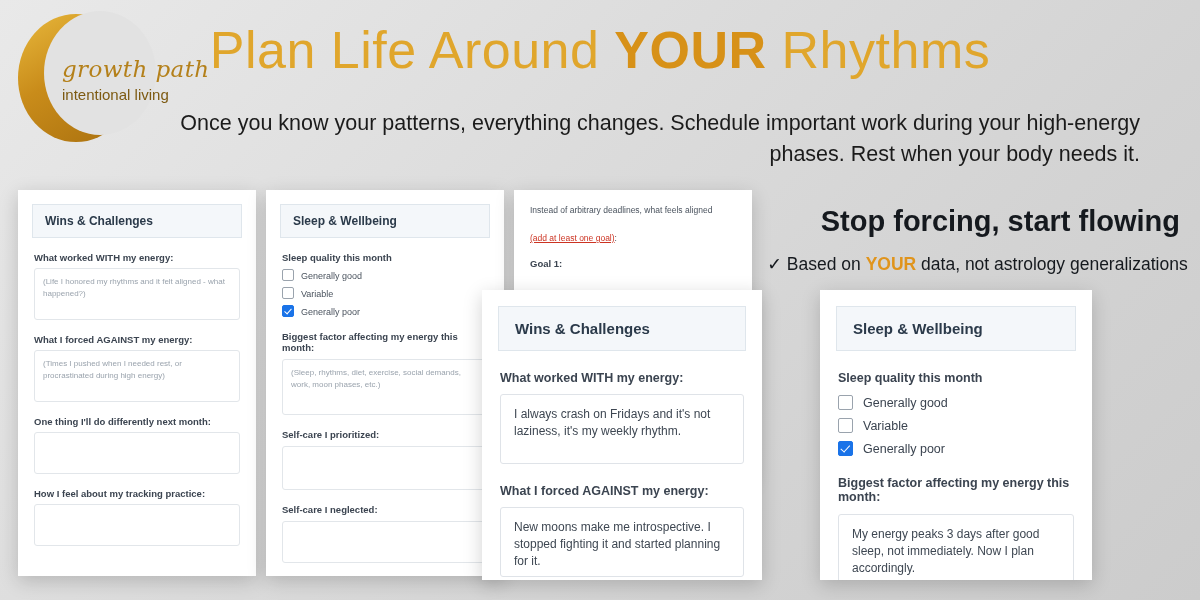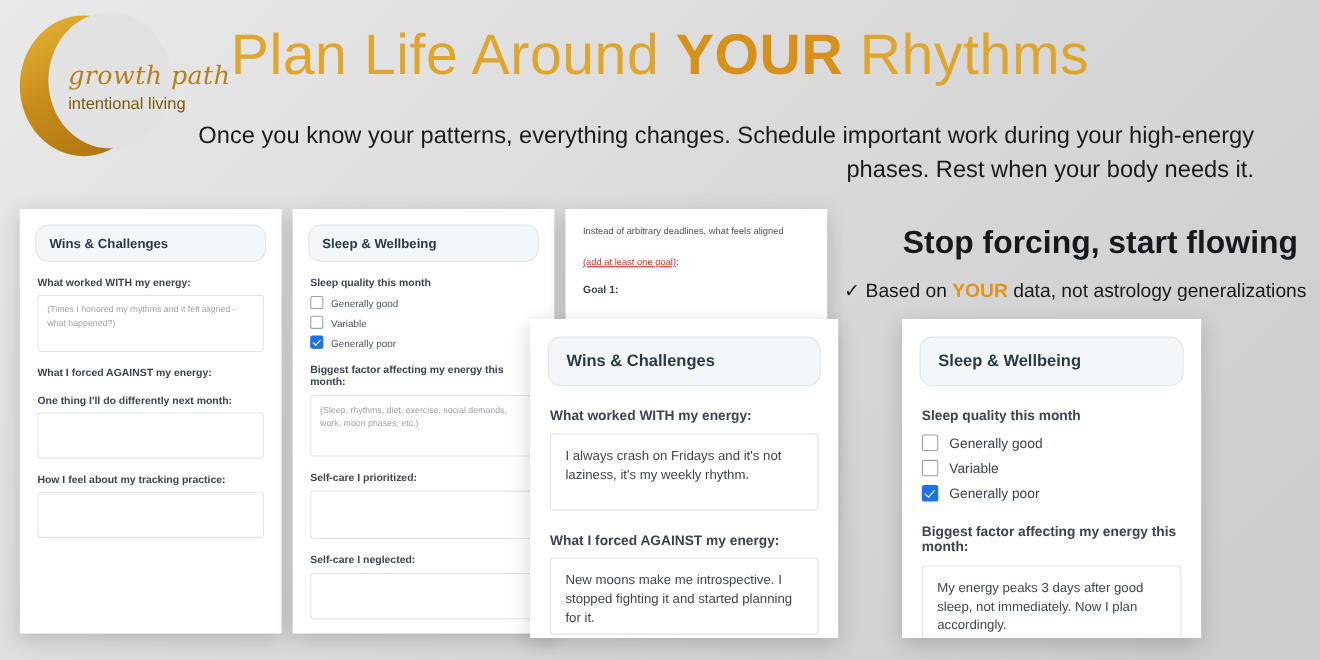--- a/index.html
+++ b/index.html
@@ -101,21 +101,21 @@
   
   .card {
     position: absolute;
     background: #ffffff;
     box-shadow: 0 5px 18px rgba(0,0,0,0.18);
     overflow: hidden;
   }
   .card-title-box {
     background: #f4f7fa;
     border: 1px solid #dfe6ec;
-    border-radius: 12px;
+    border-radius: 0;
     margin: 14px 14px 0 14px;
     padding: 9px 12px;
     color: #2b3a4a;
     font-weight: bold;
   }
   .field-label {
     color: #3b4450;
     font-weight: bold;
   }
   .answer-box {
@@ -293,22 +293,23 @@
 </div>
 
 <div class="headline">
   <span>Plan Life Around </span><span class="strong">YOUR</span><span> Rhythms</span>
 </div>
 <div class="subhead">Once you know your patterns, everything changes. Schedule important work during your high-energy phases. Rest when your body needs it.</div>
 
 <div class="card" id="card-back-wins">
   <div class="card-title-box">Wins &amp; Challenges</div>
   <div class="field-label lbl">What worked WITH my energy:</div>
-  <div class="placeholder-box box" style="height:36px">(Times I honored my rhythms and it felt aligned - what happened?)</div>
+  <div class="placeholder-box box" style="height:36px">(Life I honored my rhythms and it felt aligned - what happened?)</div>
   <div class="field-label lbl">What I forced AGAINST my energy:</div>
+  <div class="placeholder-box box" style="height:36px">(Times I pushed when I needed rest, or procrastinated during high energy)</div>
   <div class="field-label lbl">One thing I'll do differently next month:</div>
   <div class="placeholder-box box" style="height:26px"></div>
   <div class="field-label lbl">How I feel about my tracking practice:</div>
   <div class="placeholder-box box" style="height:26px"></div>
 </div>
 
 <div class="card" id="card-back-sleep">
   <div class="card-title-box">Sleep &amp; Wellbeing</div>
   <div class="field-label lbl">Sleep quality this month</div>
   <div class="chk-row">

